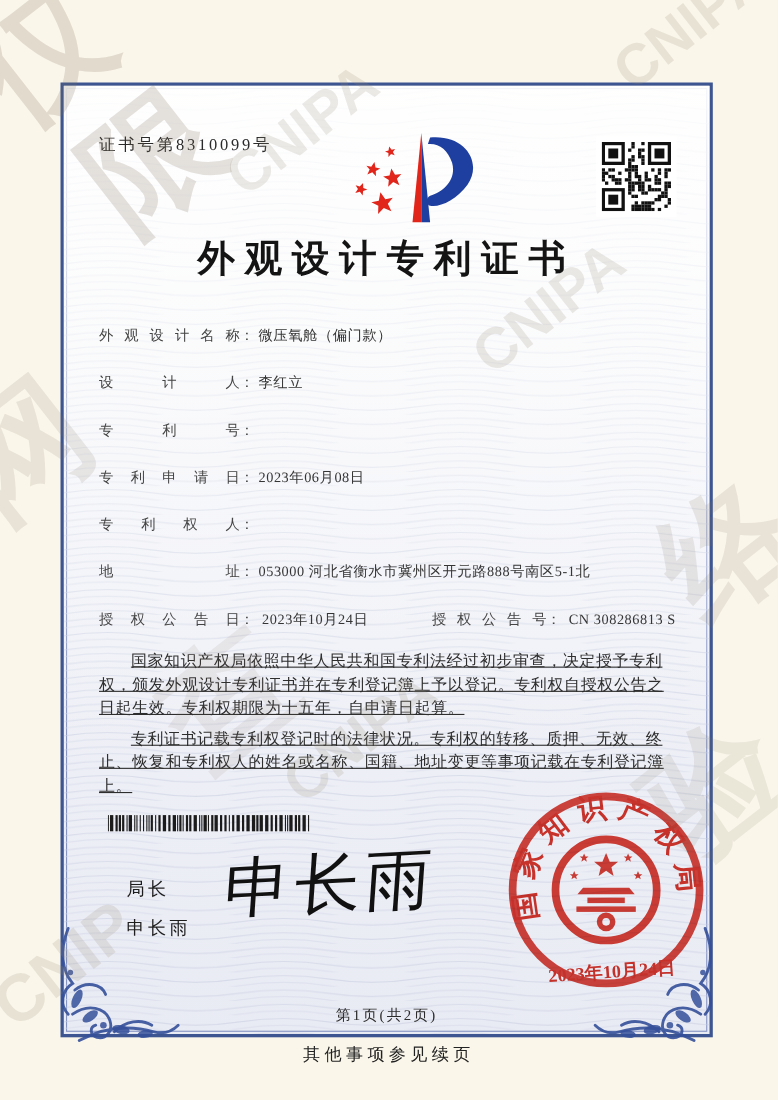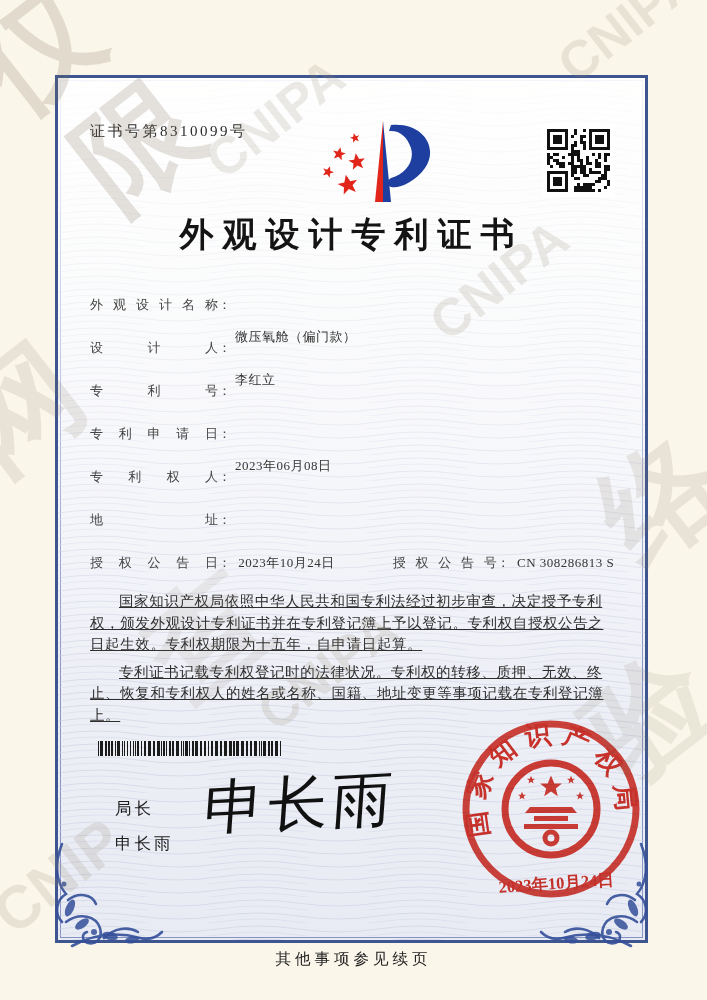--- a/index.html
+++ b/index.html
@@ -44,21 +44,21 @@
 
   .title{position:absolute;left:0;right:0;top:134px;text-align:center;
          font-size:34px;font-weight:700;letter-spacing:9px;color:#141414;}
 
   
   .fields{position:absolute;left:32px;right:26px;top:218px;font-size:13px;color:#3a3a3a;}
   .frow{height:43px;display:flex;align-items:flex-start;}
   .flabel{display:inline-block;width:128px;text-align:justify;text-align-last:justify;color:#444;}
   .flabel.w5{width:104px;margin-left:24px;}
   .fcolon{display:inline-block;margin-right:4px;color:#444;}
-  .fvalue{color:#353535;letter-spacing:.5px;margin-top:32px;}
+  .fvalue{color:#353535;letter-spacing:.5px;}
   .pair2{margin-left:34px;}
 
   
   .paras{position:absolute;left:32px;right:30px;top:513px;font-size:14.5px;line-height:21.5px;
          color:#2e2e2e;letter-spacing:.6px;}
   .paras p{margin:0 0 6px 0;text-indent:2em;text-decoration:underline;}
 
   
   .barcode{position:absolute;left:40px;top:663px;width:190px;height:15px;overflow:hidden;font-size:0;}
   .sig-title{position:absolute;left:57px;top:720px;font-size:16.5px;letter-spacing:3px;color:#1d1d1d;
@@ -323,20 +323,21 @@
             <span class="fcolon">：</span>
           <span class="fvalue">2023年06月08日</span>
         </div>
         <div class="frow">
           <span class="flabel">专利权人</span>
             <span class="fcolon">：</span>
         </div>
         <div class="frow">
           <span class="flabel">地址</span>
             <span class="fcolon">：</span>
+          <span class="fvalue">053000 河北省衡水市冀州区开元路888号南区5-1北</span>
         </div>
         <div class="frow">
           <span>
             <span class="flabel">授权公告日</span><span class="fcolon">：</span>
             <span class="fvalue">2023年10月24日</span>
           </span>
           <span class="pair2">
             <span class="flabel w5">授权公告号</span><span class="fcolon">：</span>
             <span class="fvalue">CN 308286813 S</span>
           </span>
@@ -347,20 +348,21 @@
         <p>国家知识产权局依照中华人民共和国专利法经过初步审查，决定授予专利权，颁发外观设计专利证书并在专利登记簿上予以登记。专利权自授权公告之日起生效。专利权期限为十五年，自申请日起算。</p>
         <p>专利证书记载专利权登记时的法律状况。专利权的转移、质押、无效、终止、恢复和专利权人的姓名或名称、国籍、地址变更等事项记载在专利登记簿上。</p>
       </div>
 
       <div class="barcode"><i style="display: inline-block; width: 1px; height: 100%; background: rgb(27, 27, 27); margin-right: 1px; vertical-align: top;"></i><i style="display: inline-block; width: 3px; height: 100%; background: rgb(27, 27, 27); margin-right: 2px; vertical-align: top;"></i><i style="display: inline-block; width: 2px; height: 100%; background: rgb(27, 27, 27); margin-right: 1px; vertical-align: top;"></i><i style="display: inline-block; width: 2px; height: 100%; background: rgb(27, 27, 27); margin-right: 1px; vertical-align: top;"></i><i style="display: inline-block; width: 2px; height: 100%; background: rgb(27, 27, 27); margin-right: 2px; vertical-align: top;"></i><i style="display: inline-block; width: 1px; height: 100%; background: rgb(27, 27, 27); margin-right: 1px; vertical-align: top;"></i><i style="display: inline-block; width: 3px; height: 100%; background: rgb(27, 27, 27); margin-right: 2px; vertical-align: top;"></i><i style="display: inline-block; width: 1px; height: 100%; background: rgb(27, 27, 27); margin-right: 1px; vertical-align: top;"></i><i style="display: inline-block; width: 1px; height: 100%; background: rgb(27, 27, 27); margin-right: 2px; vertical-align: top;"></i><i style="display: inline-block; width: 1px; height: 100%; background: rgb(27, 27, 27); margin-right: 2px; vertical-align: top;"></i><i style="display: inline-block; width: 1px; height: 100%; background: rgb(27, 27, 27); margin-right: 2px; vertical-align: top;"></i><i style="display: inline-block; width: 1px; height: 100%; background: rgb(27, 27, 27); margin-right: 1px; vertical-align: top;"></i><i style="display: inline-block; width: 1px; height: 100%; background: rgb(27, 27, 27); margin-right: 1px; vertical-align: top;"></i><i style="display: inline-block; width: 2px; height: 100%; background: rgb(27, 27, 27); margin-right: 2px; vertical-align: top;"></i><i style="display: inline-block; width: 1px; height: 100%; background: rgb(27, 27, 27); margin-right: 2px; vertical-align: top;"></i><i style="display: inline-block; width: 2px; height: 100%; background: rgb(27, 27, 27); margin-right: 2px; vertical-align: top;"></i><i style="display: inline-block; width: 3px; height: 100%; background: rgb(27, 27, 27); margin-right: 2px; vertical-align: top;"></i><i style="display: inline-block; width: 2px; height: 100%; background: rgb(27, 27, 27); margin-right: 2px; vertical-align: top;"></i><i style="display: inline-block; width: 3px; height: 100%; background: rgb(27, 27, 27); margin-right: 1px; vertical-align: top;"></i><i style="display: inline-block; width: 1px; height: 100%; background: rgb(27, 27, 27); margin-right: 1px; vertical-align: top;"></i><i style="display: inline-block; width: 2px; height: 100%; background: rgb(27, 27, 27); margin-right: 1px; vertical-align: top;"></i><i style="display: inline-block; width: 1px; height: 100%; background: rgb(27, 27, 27); margin-right: 2px; vertical-align: top;"></i><i style="display: inline-block; width: 2px; height: 100%; background: rgb(27, 27, 27); margin-right: 1px; vertical-align: top;"></i><i style="display: inline-block; width: 2px; height: 100%; background: rgb(27, 27, 27); margin-right: 2px; vertical-align: top;"></i><i style="display: inline-block; width: 3px; height: 100%; background: rgb(27, 27, 27); margin-right: 2px; vertical-align: top;"></i><i style="display: inline-block; width: 1px; height: 100%; background: rgb(27, 27, 27); margin-right: 1px; vertical-align: top;"></i><i style="display: inline-block; width: 1px; height: 100%; background: rgb(27, 27, 27); margin-right: 1px; vertical-align: top;"></i><i style="display: inline-block; width: 3px; height: 100%; background: rgb(27, 27, 27); margin-right: 1px; vertical-align: top;"></i><i style="display: inline-block; width: 1px; height: 100%; background: rgb(27, 27, 27); margin-right: 2px; vertical-align: top;"></i><i style="display: inline-block; width: 2px; height: 100%; background: rgb(27, 27, 27); margin-right: 1px; vertical-align: top;"></i><i style="display: inline-block; width: 3px; height: 100%; background: rgb(27, 27, 27); margin-right: 2px; vertical-align: top;"></i><i style="display: inline-block; width: 2px; height: 100%; background: rgb(27, 27, 27); margin-right: 2px; vertical-align: top;"></i><i style="display: inline-block; width: 2px; height: 100%; background: rgb(27, 27, 27); margin-right: 2px; vertical-align: top;"></i><i style="display: inline-block; width: 1px; height: 100%; background: rgb(27, 27, 27); margin-right: 2px; vertical-align: top;"></i><i style="display: inline-block; width: 2px; height: 100%; background: rgb(27, 27, 27); margin-right: 2px; vertical-align: top;"></i><i style="display: inline-block; width: 3px; height: 100%; background: rgb(27, 27, 27); margin-right: 2px; vertical-align: top;"></i><i style="display: inline-block; width: 2px; height: 100%; background: rgb(27, 27, 27); margin-right: 2px; vertical-align: top;"></i><i style="display: inline-block; width: 3px; height: 100%; background: rgb(27, 27, 27); margin-right: 2px; vertical-align: top;"></i><i style="display: inline-block; width: 3px; height: 100%; background: rgb(27, 27, 27); margin-right: 1px; vertical-align: top;"></i><i style="display: inline-block; width: 2px; height: 100%; background: rgb(27, 27, 27); margin-right: 1px; vertical-align: top;"></i><i style="display: inline-block; width: 3px; height: 100%; background: rgb(27, 27, 27); margin-right: 2px; vertical-align: top;"></i><i style="display: inline-block; width: 3px; height: 100%; background: rgb(27, 27, 27); margin-right: 2px; vertical-align: top;"></i><i style="display: inline-block; width: 2px; height: 100%; background: rgb(27, 27, 27); margin-right: 2px; vertical-align: top;"></i><i style="display: inline-block; width: 2px; height: 100%; background: rgb(27, 27, 27); margin-right: 2px; vertical-align: top;"></i><i style="display: inline-block; width: 3px; height: 100%; background: rgb(27, 27, 27); margin-right: 2px; vertical-align: top;"></i><i style="display: inline-block; width: 1px; height: 100%; background: rgb(27, 27, 27); margin-right: 1px; vertical-align: top;"></i><i style="display: inline-block; width: 1px; height: 100%; background: rgb(27, 27, 27); margin-right: 1px; vertical-align: top;"></i><i style="display: inline-block; width: 3px; height: 100%; background: rgb(27, 27, 27); margin-right: 2px; vertical-align: top;"></i><i style="display: inline-block; width: 2px; height: 100%; background: rgb(27, 27, 27); margin-right: 1px; vertical-align: top;"></i><i style="display: inline-block; width: 2px; height: 100%; background: rgb(27, 27, 27); margin-right: 2px; vertical-align: top;"></i><i style="display: inline-block; width: 3px; height: 100%; background: rgb(27, 27, 27); margin-right: 2px; vertical-align: top;"></i><i style="display: inline-block; width: 1px; height: 100%; background: rgb(27, 27, 27); margin-right: 2px; vertical-align: top;"></i></div>
 
       <div class="sig-title">局长</div>
       <div class="sig-name">申长雨</div>
       <div class="sig-script">申长雨</div>
 
+      <div class="page-info">第1页(共2页)</div>
     </div>
 
     <div class="seal">
       <svg width="190" height="190" viewBox="-95 -95 190 190">
         <circle r="85" fill="none" stroke="#d5281e" stroke-width="7" opacity=".92"></circle>
         <path id="sealArc" d="M -59.8 27.9 A 66 66 0 1 1 59.8 27.9" fill="none"></path>
         <text fill="#d5281e" font-size="26" font-weight="700" letter-spacing="9" font-family="serif">
           <textPath href="#sealArc" startOffset="2">国家知识产权局</textPath>
         </text>
         <g fill="#d5281e" opacity=".95">

